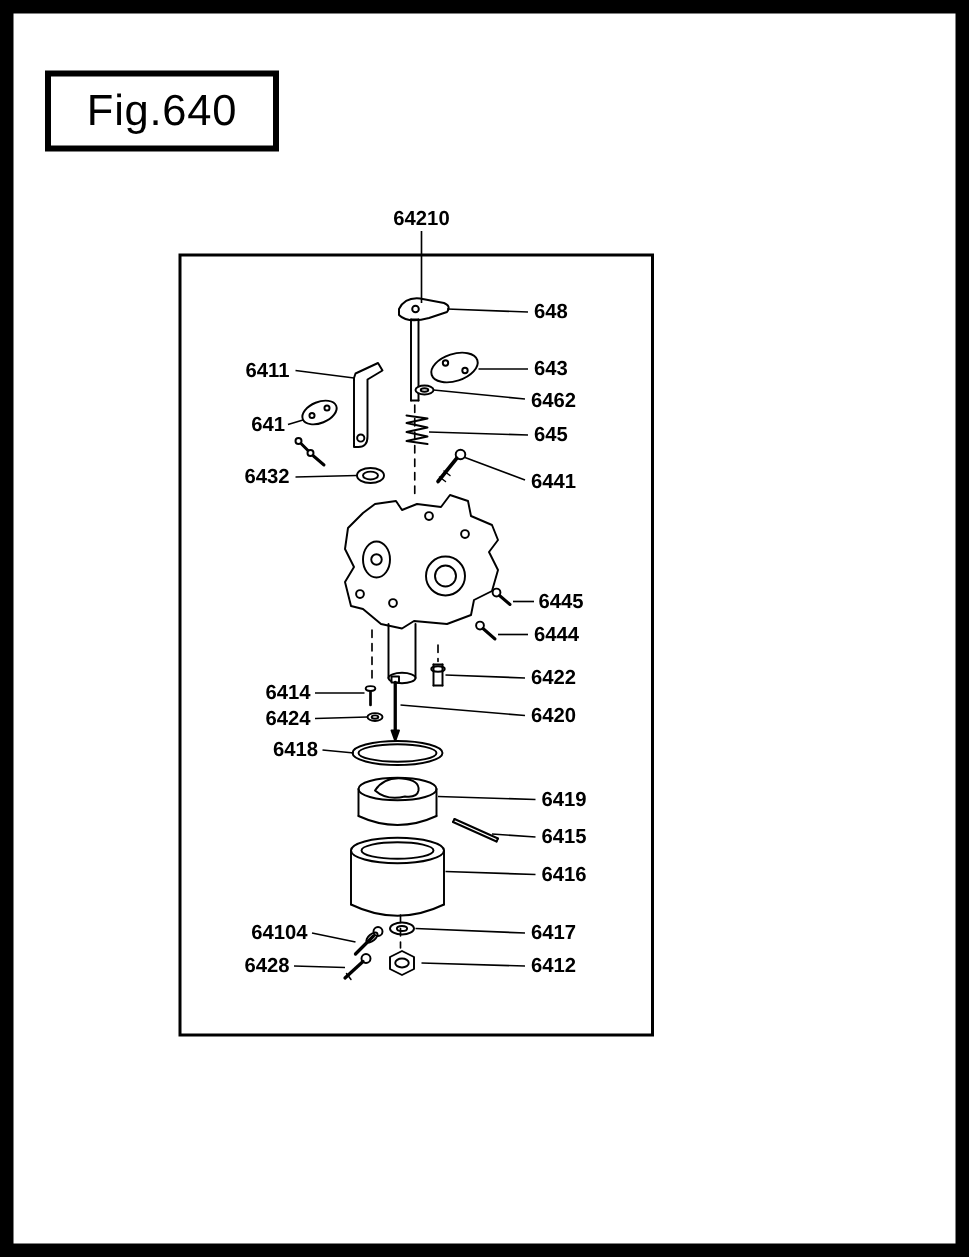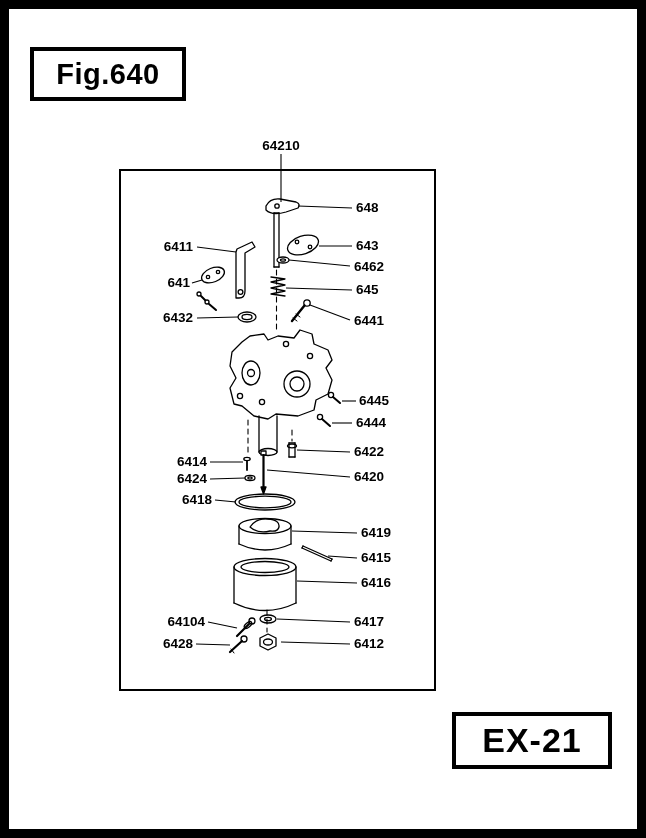--- a/index.html
+++ b/index.html
@@ -5,21 +5,21 @@
   html,body{margin:0;padding:0;background:#ffffff}
   .page{
     position:relative;width:646px;height:838px;background:#fff;
     font-family:"Liberation Sans",sans-serif;overflow:hidden;
   }
   .frame{position:absolute;inset:0;border:9px solid #000;pointer-events:none}
   .figbox{
     position:absolute;left:30px;top:47px;width:156px;height:54px;
     border:4px solid #000;box-sizing:border-box;
     display:flex;align-items:center;justify-content:center;
-    font-weight:bold;font-size:29px;letter-spacing:.5px;color:#000;background:#fff;
+    font-weight:normal;font-size:29px;letter-spacing:.5px;color:#000;background:#fff;
   }
   .exbox{
     position:absolute;left:452px;top:712px;width:160px;height:57px;
     border:4px solid #000;box-sizing:border-box;
     display:flex;align-items:center;justify-content:center;
     font-weight:bold;font-size:34px;letter-spacing:1px;color:#000;background:#fff;
   }
   svg.art{position:absolute;left:0;top:0}
   svg text{
     font-family:"Liberation Sans",sans-serif;
@@ -28,23 +28,20 @@
 </style>
 </head>
 <body>
 
 <div class="page">
 
   <div class="figbox">
     <span>Fig.640</span>
   </div>
 
-  <div class="exbox">
-    <span>EX-21</span>
-  </div>
 
   <svg class="art" width="646" height="838" viewBox="0 0 646 838">
 
     <rect x="120" y="170" width="315" height="520" fill="none" stroke="#000" stroke-width="2"></rect>
 
     <g stroke="#000" fill="none" stroke-width="1.3" stroke-linecap="round" stroke-linejoin="round">
 
       <g stroke-dasharray="5,4" stroke-width="1.1">
         <line x1="276.5" y1="270" x2="276.5" y2="332"></line>
         <line x1="248" y1="420" x2="248" y2="456"></line>

